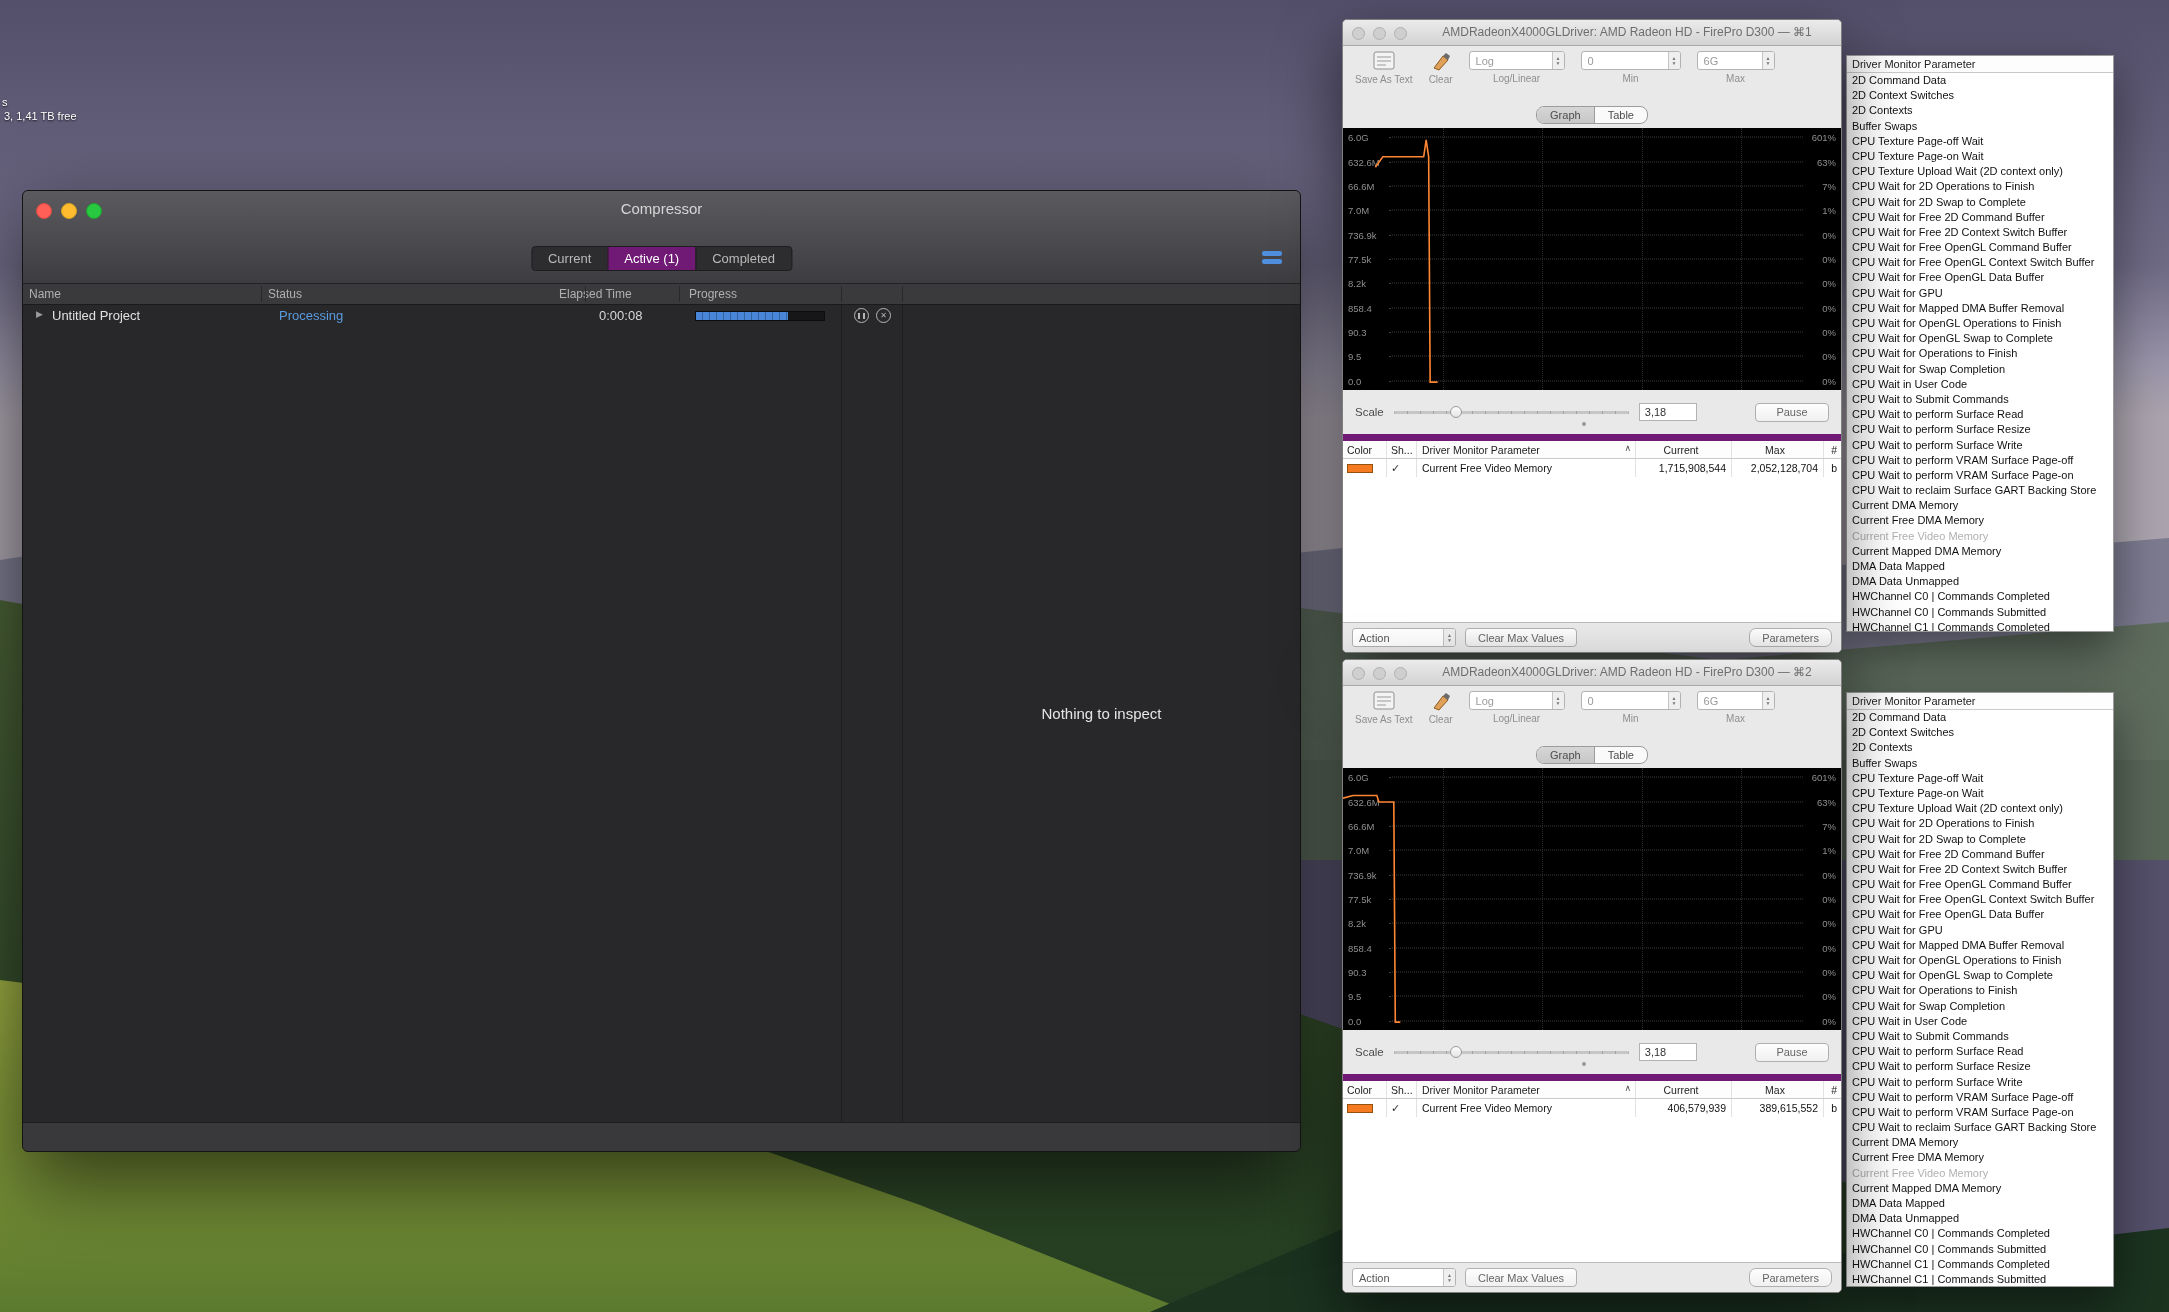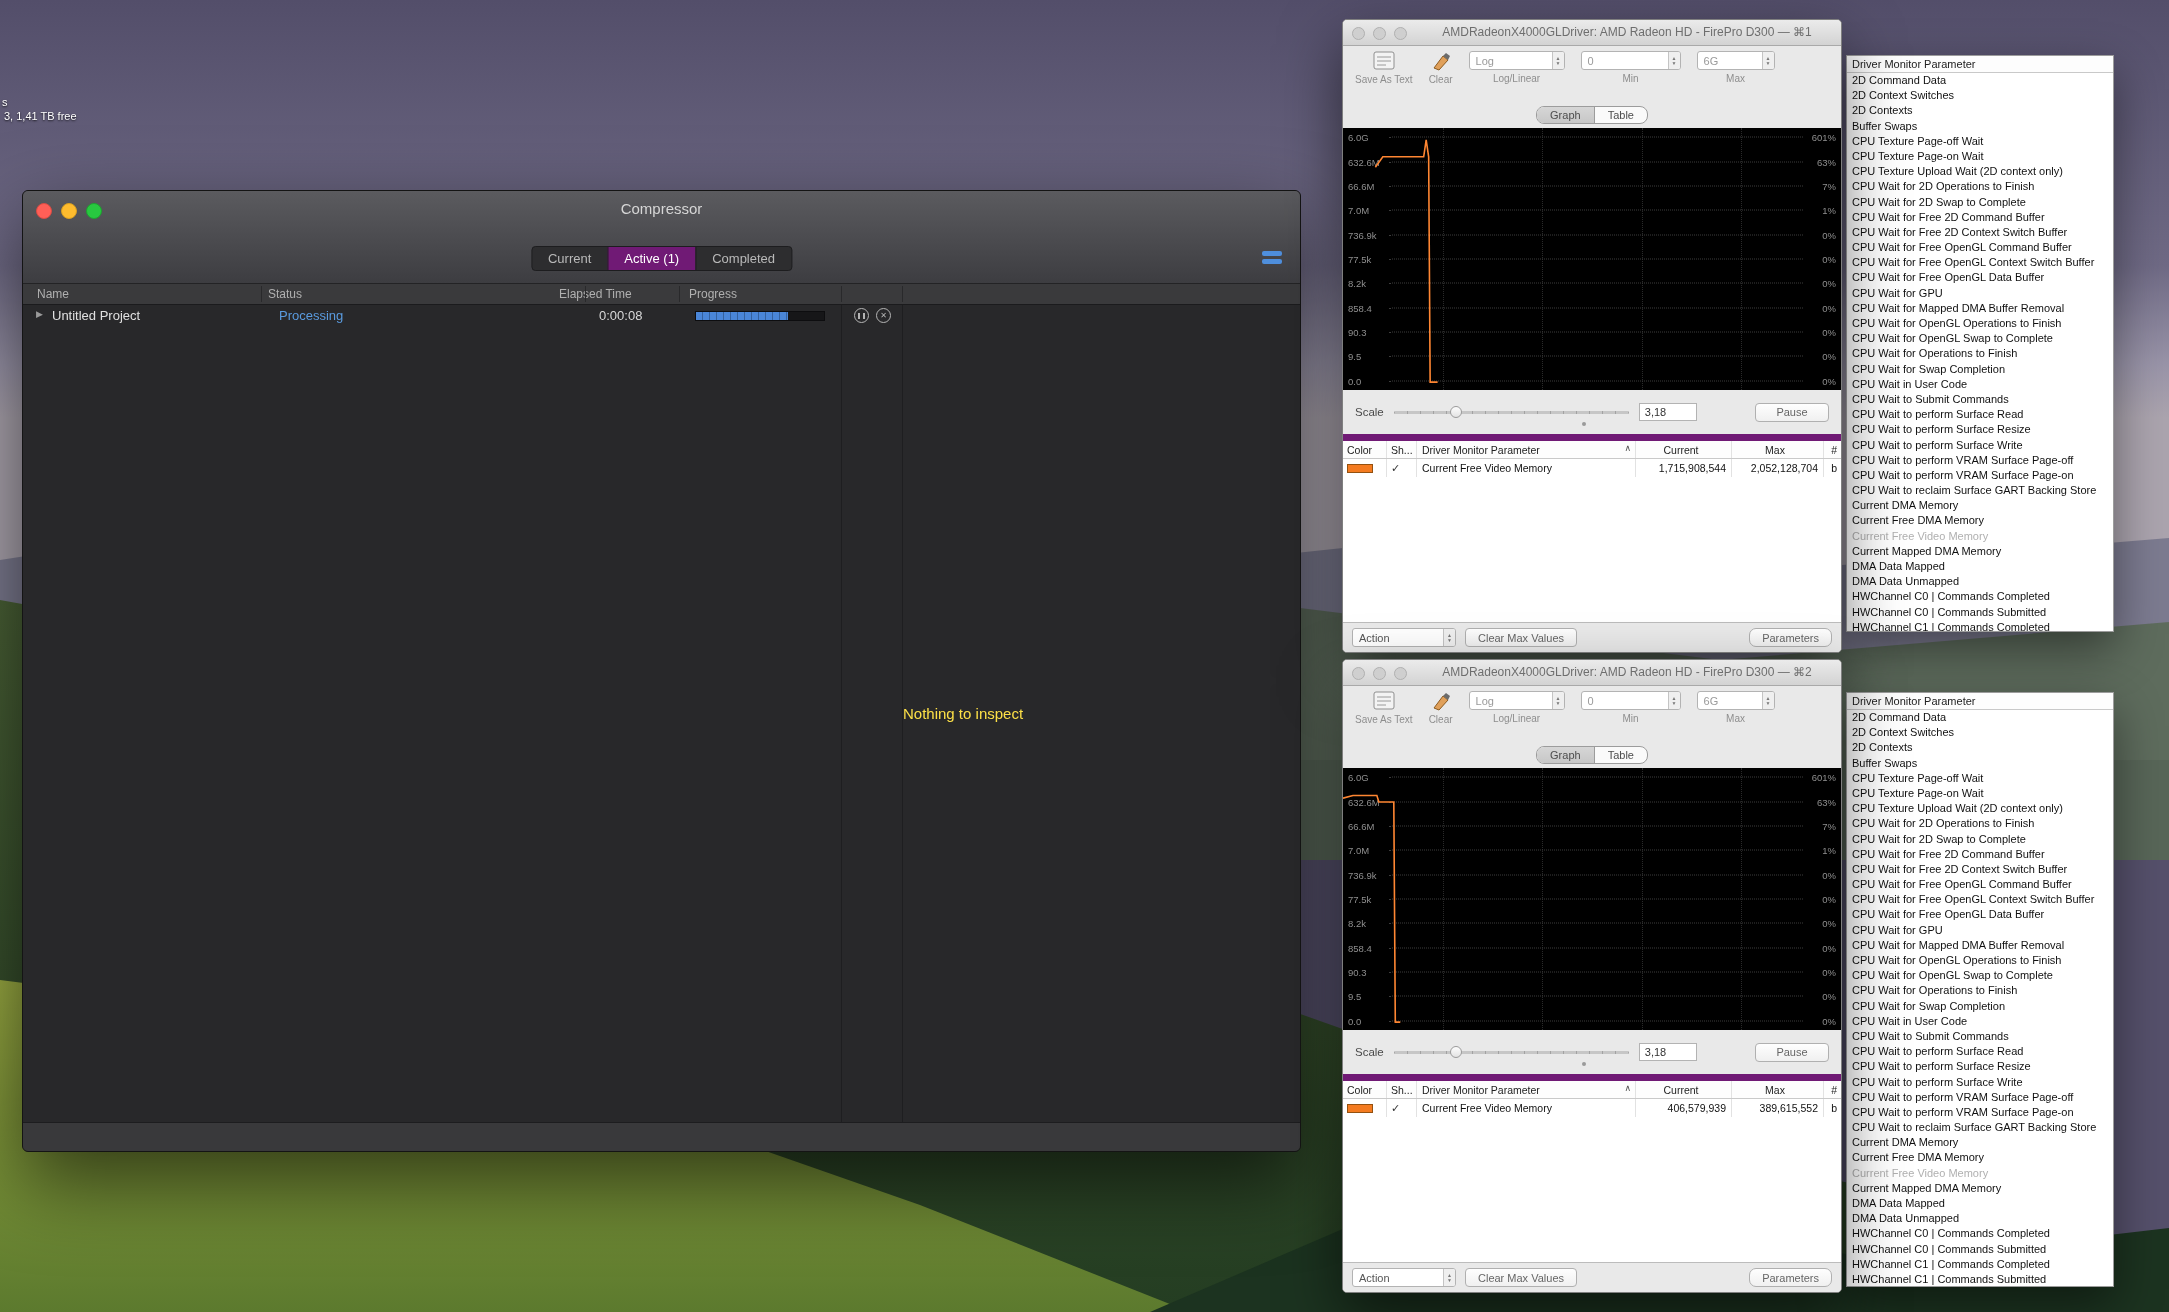--- a/index.html
+++ b/index.html
@@ -42,22 +42,22 @@
   .cmp-row .tri { position:absolute; left:13px; top:4px; font-size:9px; color:#9a9a9a; }
   .cmp-row .jname { position:absolute; left:29px; top:3px; }
   .cmp-row .jstatus { position:absolute; left:256px; top:3px; color:#5a9bdf; }
   .cmp-row .jelapsed { position:absolute; left:576px; top:3px; color:#d8d8d8; }
   .progress-wrap { position:absolute; left:672px; top:6px; width:130px; height:10px;
     background:#161618; border:1px solid #0d0d0f; }
   .progress-fill { height:100%; background:repeating-linear-gradient(90deg,#4a86d8 0 6px,#34619f 6px 7px); }
   .row-btn { position:absolute; top:3px; width:15px; height:15px; border:1.5px solid #b5b5b5; border-radius:50%;
     display:flex; align-items:center; justify-content:center; color:#b5b5b5; font-size:8px; }
   .row-btn.pause::before { content:""; width:3px; height:6px; border-left:2px solid #b5b5b5; border-right:2px solid #b5b5b5; }
-  .inspector { position:absolute; left:880px; right:0; top:0; bottom:0; display:flex; align-items:center; justify-content:flex-start;
-    color:#fde047; font-size:15px; }
+  .inspector { position:absolute; left:880px; right:0; top:0; bottom:0; display:flex; align-items:center; justify-content:center;
+    color:#e5e5e5; font-size:15px; }
   .cmp-bottombar { height:29px; flex:none; background:#39393b; border-top:1px solid #1d1d1f; }
 
   
   .mon { width:500px; height:634px; background:#e9e9e9; border:1px solid #7f7f7f; border-radius:5px;
     box-shadow:0 25px 60px rgba(0,0,0,.55); display:flex; flex-direction:column; overflow:hidden; z-index:3; }
   .mon-title { height:26px; flex:none; position:relative; background:linear-gradient(#ebebeb,#d3d3d3);
     border-bottom:1px solid #a9a9a9; }
   .mon-lights { position:absolute; left:9px; top:7px; display:flex; gap:8px; }
   .gdot { width:13px; height:13px; border-radius:50%; background:#cfcfcf; border:1px solid #b0b0b0; }
   .mon-title-text { position:absolute; left:80px; right:10px; top:5px; text-align:center; font-size:12px; color:#6e6e6e;
@@ -173,21 +173,21 @@
       </div>
       <div class="cmp-listicon">
         <svg width="22" height="15">
           <rect x="0" y="1" width="20" height="5" rx="2" fill="#4f8fdd"></rect>
           <rect x="0" y="9" width="20" height="5" rx="2" fill="#4f8fdd"></rect>
         </svg>
       </div>
     </div>
 
     <div class="cmp-colhead">
-      <span style="left:14px;">Name</span>
+      <span style="left:6px;">Name</span>
       <span style="left:245px;">Status</span>
       <span style="left:536px;">Elapsed Time</span>
       <span style="left:666px;">Progress</span>
       <div class="cdiv" style="left:238px;"></div>
       <div class="cdiv" style="left:562px;"></div>
       <div class="cdiv" style="left:656px;"></div>
       <div class="cdiv" style="left:818px;"></div>
       <div class="cdiv" style="left:879px;"></div>
     </div>
 

